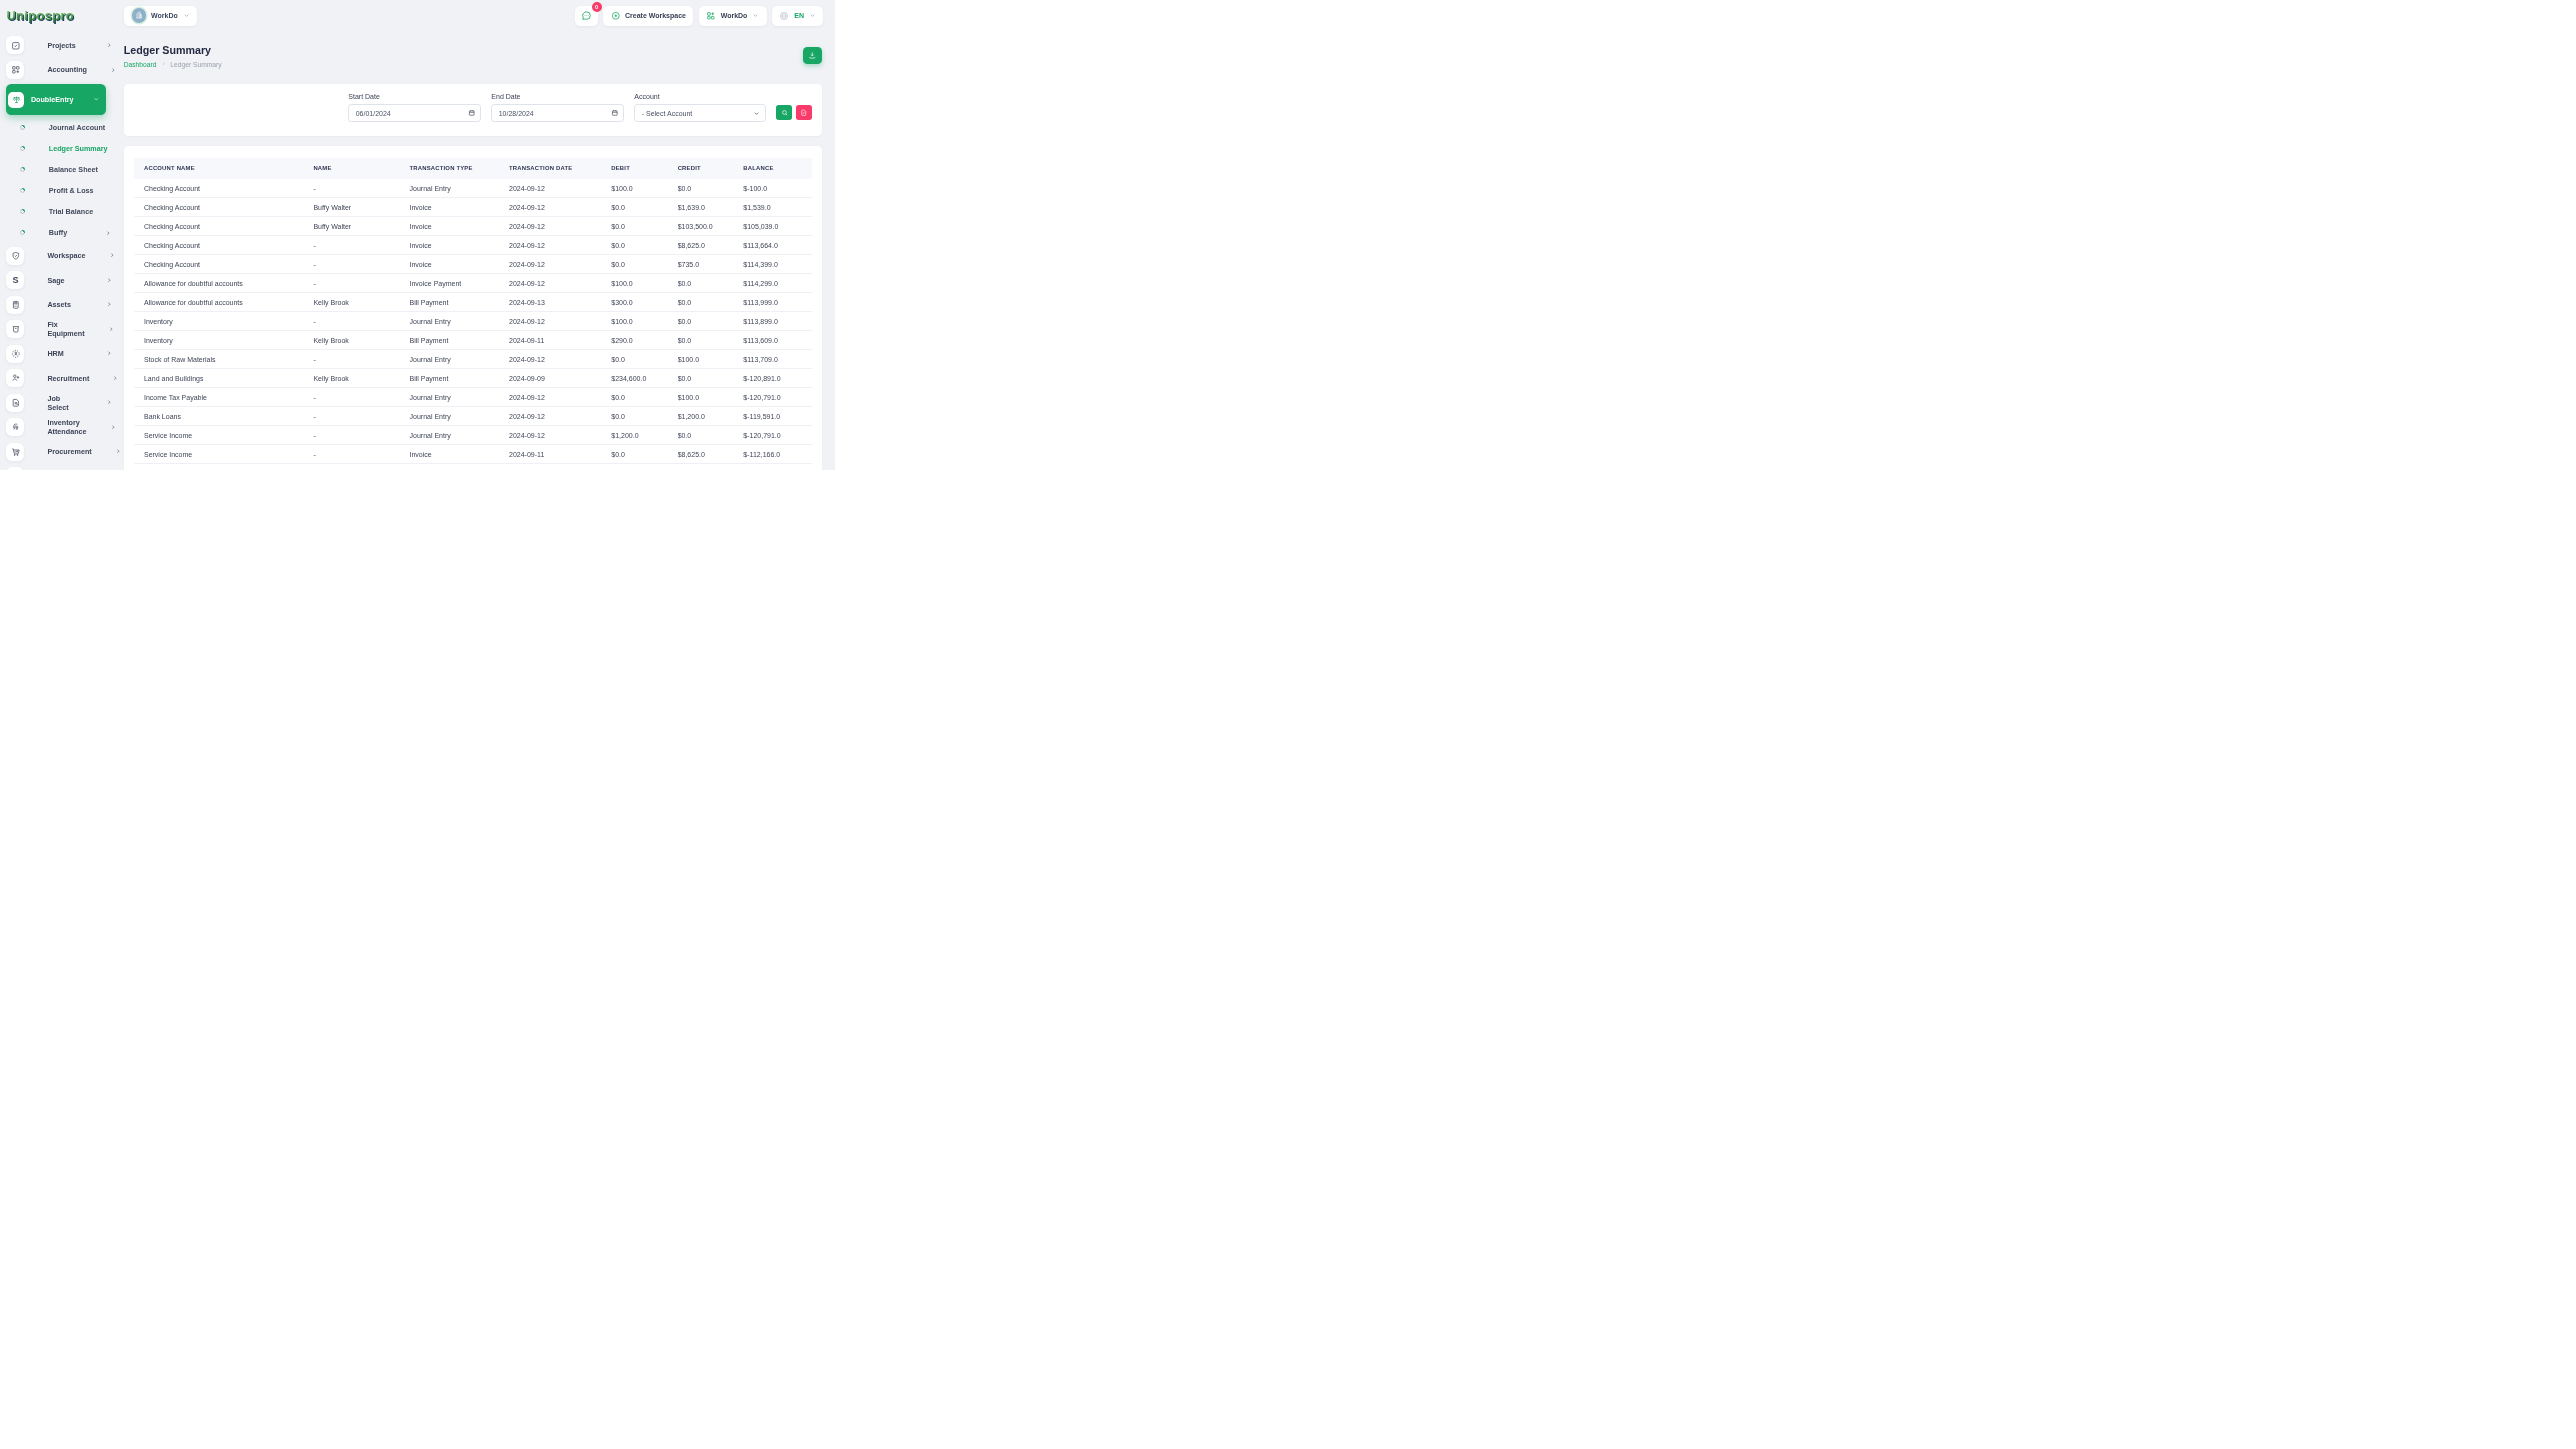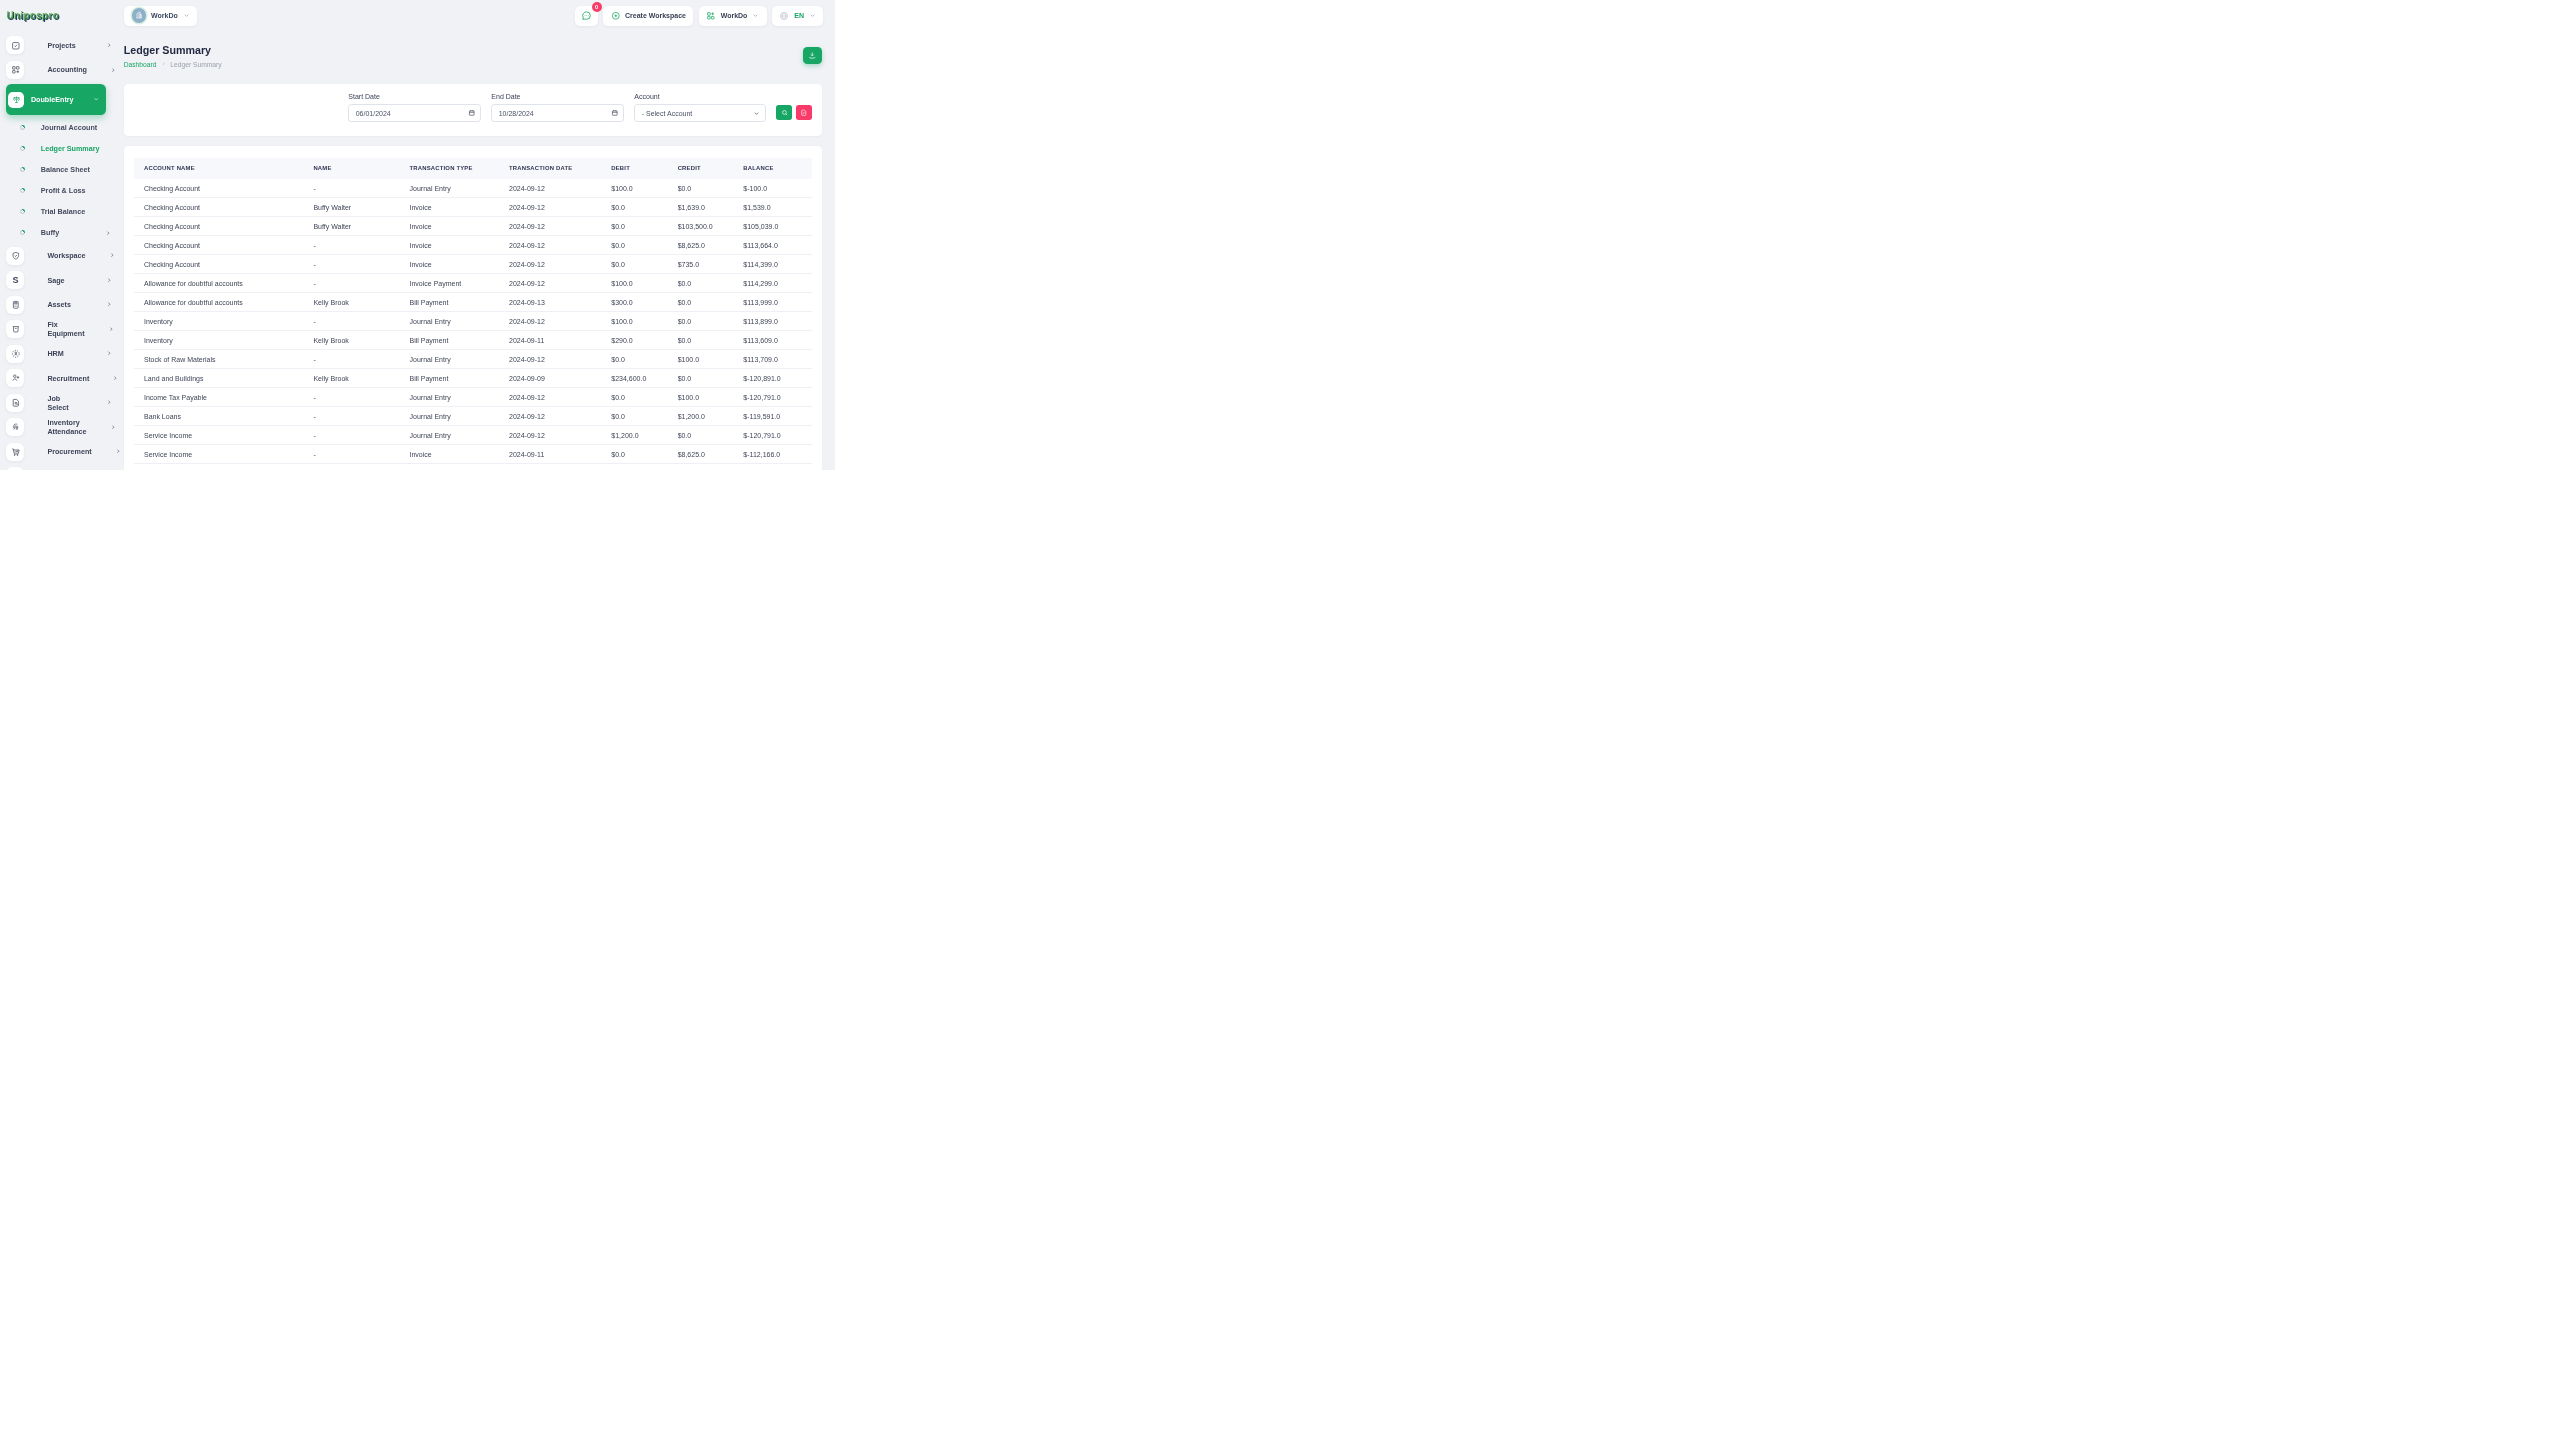--- a/index.html
+++ b/index.html
@@ -2,21 +2,21 @@
 <html style="font-size:8.5px"><head>
 <meta charset="utf-8">
 <style>
   * { margin:0; padding:0; box-sizing:border-box; }
   html,body { font-family:"Liberation Sans","DejaVu Sans",sans-serif; }
   .app { position:relative; width:835px; height:470px; background:#f1f2f6; overflow:hidden;
          --accent-green:#17a663; --accent-pink:#f83b68; }
 
   
   .topbar { display:flex; align-items:center; height:31px; padding:0 11.7px 0 6.4px; }
-  .logo-text { font-size:10px; font-weight:800; letter-spacing:0.3px;
+  .logo-text { font-size:13px; font-weight:800; letter-spacing:0.3px;
     background:linear-gradient(180deg,#9bd77a 0%,#37953a 65%,#1f6b2a 100%);
     -webkit-background-clip:text; background-clip:text; color:transparent;
     filter:drop-shadow(1.1px 1.3px 0 #223a62); }
   .logo-wrap { width:118px; display:flex; align-items:center; }
   .pill { background:#fff; border-radius:5.3px; height:20px; display:flex; align-items:center;
           padding:0 7.5px; gap:4.8px; box-shadow:0 1.1px 3.2px rgba(40,50,80,.06); cursor:pointer; }
   .chip-avatar { width:14.4px; height:14.4px; border-radius:50%; background:#8fb0c9;
                  display:flex; align-items:center; justify-content:center;
                  box-shadow:0 0 0 1.6px rgba(140,210,170,.35); color:#fff; }
   .chip-label { font-size:7px; font-weight:700; color:#3b4760; }
@@ -39,21 +39,21 @@
            justify-content:center; color:#3d4458; }
   .s-label { font-size:7.2px; font-weight:600; color:#3d4458; flex:1; line-height:1.25; }
   .s-chev { color:#4a5164; display:flex; }
   .s-item.active { background:var(--accent-green); border-radius:5.3px; margin:2.1px 14.4px 2.1px 6.4px;
                    height:31px; padding:0 6.4px 0 2.1px; gap:6.4px;
                    box-shadow:0 3.2px 7.5px rgba(23,166,99,.35); }
   .s-item.active .s-ico { width:16px; height:16px; min-width:16px; border-radius:4.8px;
                           box-shadow:none; color:var(--accent-green); }
   .s-item.active .s-label { color:#fff; }
   .s-item.active .s-chev { color:#fff; }
-  .s-sub { height:21px; display:flex; align-items:center; gap:16px; padding:0 8.5px 0 20px;
+  .s-sub { height:21px; display:flex; align-items:center; gap:24px; padding:0 8.5px 0 20px;
            font-size:7.2px; font-weight:600; color:#444b5e; cursor:pointer; }
   .s-sub .sub-label { flex:1; }
   .s-sub.active { color:var(--accent-green); }
   .dot { width:4.8px; height:4.8px; min-width:4.8px; border-radius:50%;
          background:radial-gradient(circle,#f1f2f6 0 1.3px,transparent 1.3px),
                     conic-gradient(var(--accent-green) 0 110deg,#c7ccd6 110deg 360deg); }
   .sage-s { font-size:9px; font-weight:600; color:#3d4458; }
 
   
   .main { position:absolute; top:31px; left:120px; right:0; bottom:0; padding:0 12.8px 0 3.7px; }

